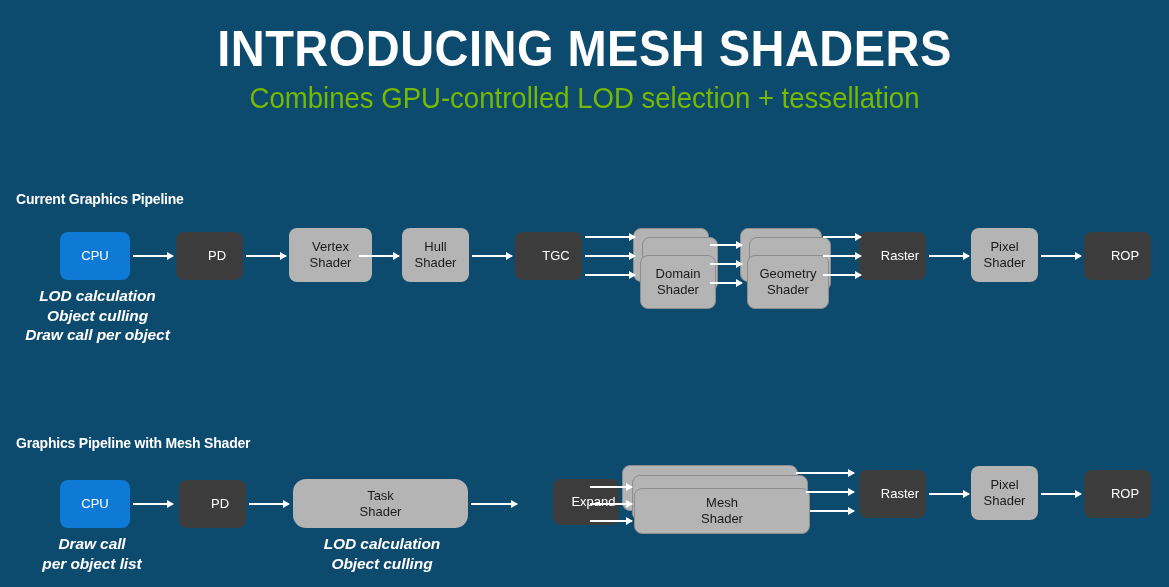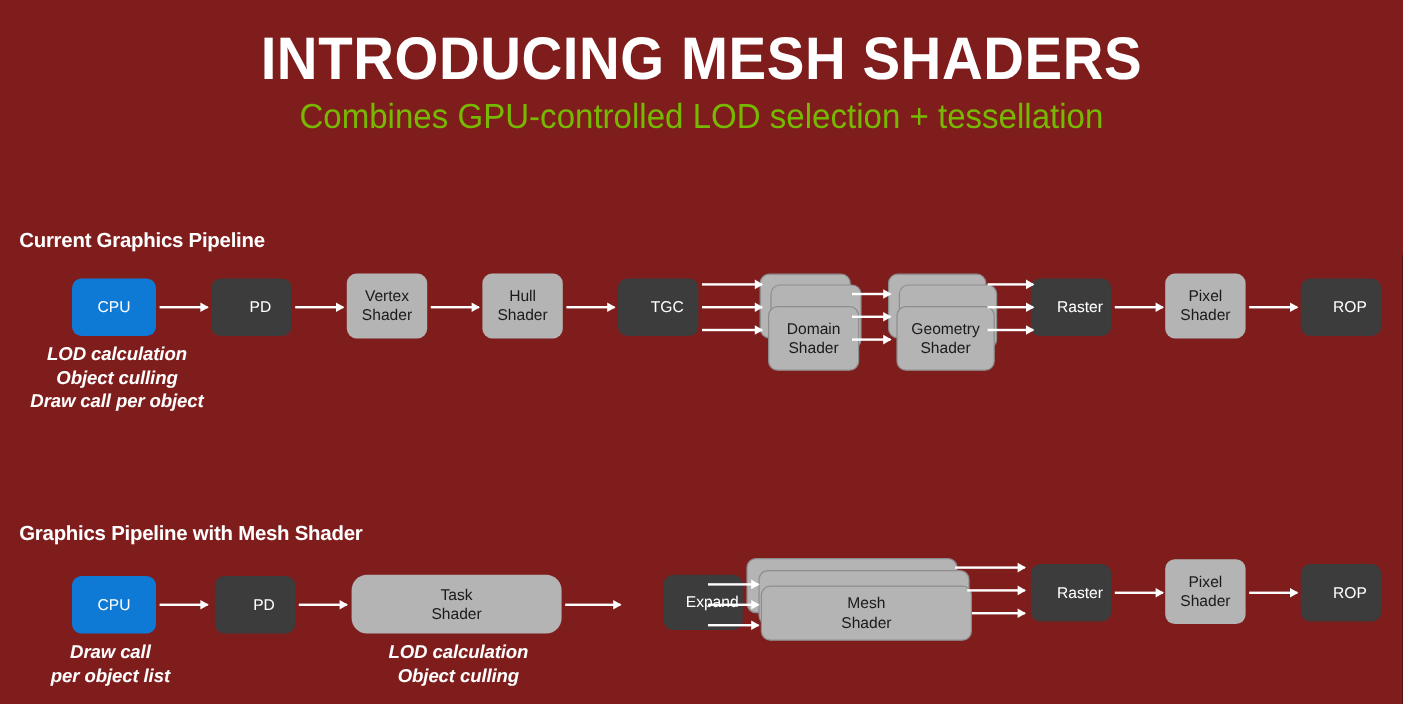--- a/index.html
+++ b/index.html
@@ -8,21 +8,21 @@
     padding: 0;
     background: #000000;
   }
   body {
     font-family: "Liberation Sans", sans-serif;
   }
   #slide {
     position: relative;
     width: 1169px;
     height: 587px;
-    background: #7f1d1d;
+    background: #0c4a6e;
     overflow: hidden;
   }
 
   
   .title {
     position: absolute;
     left: 0;
     top: 20px;
     width: 1169px;
     text-align: center;
@@ -45,21 +45,21 @@
     line-height: 34px;
     font-weight: normal;
     font-family: "Liberation Sans Narrow", "Liberation Sans", sans-serif;
     transform: scaleX(0.95);
   }
 
   
   .section-heading {
     position: absolute;
     color: #ffffff;
-    font-size: 17px;
+    font-size: 14px;
     font-weight: bold;
     letter-spacing: -0.2px;
     white-space: nowrap;
     font-family: "Liberation Sans Narrow", "Liberation Sans", sans-serif;
   }
 
   
   .node {
     position: absolute;
     box-sizing: border-box;
@@ -129,21 +129,21 @@
   <div class="subtitle">Combines GPU-controlled LOD selection + tessellation</div>
 
   <div class="section-heading" style="left:16px; top:191px;">Current Graphics Pipeline</div>
 
   <div class="node blue" style="left:60px; top:232px; width:70px; height:48px;">CPU</div>
   <div class="arrow" style="left:133px; top:255px; width:40px;"></div>
 
   <div class="node dark" style="left:176px; top:232px; width:67px; height:48px;">PD</div>
   <div class="arrow" style="left:246px; top:255px; width:40px;"></div>
 
-  <div class="node light" style="left:289px; top:228px; width:67px; height:54px;">Vertex
+  <div class="node light" style="left:289px; top:228px; width:83px; height:54px;">Vertex
 Shader</div>
   <div class="arrow" style="left:359px; top:255px; width:40px;"></div>
 
   <div class="node light" style="left:402px; top:228px; width:67px; height:54px;">Hull
 Shader</div>
   <div class="arrow" style="left:472px; top:255px; width:40px;"></div>
 
   <div class="node dark" style="left:515px; top:232px; width:67px; height:48px;">TGC</div>
 
   <div class="arrow" style="left:585px; top:236px; width:50px;"></div>

